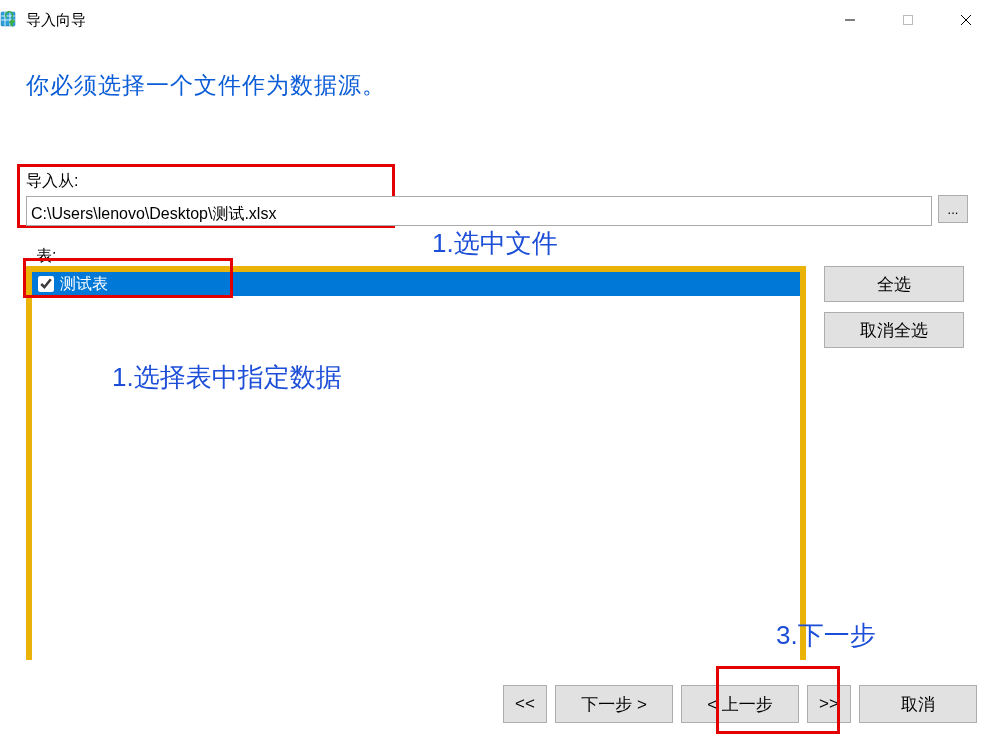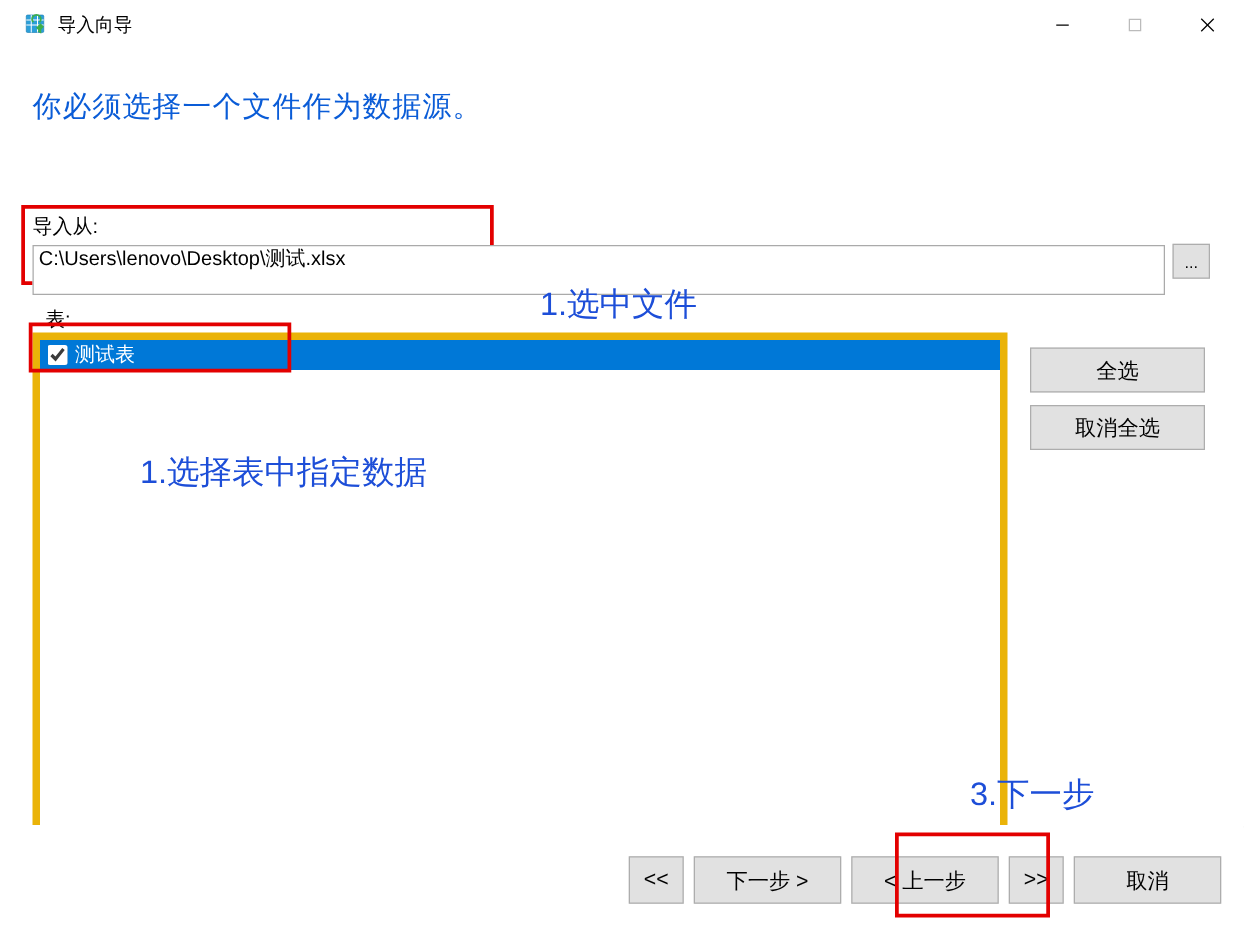--- a/index.html
+++ b/index.html
@@ -11,21 +11,21 @@
     background: #ffffff;
     position: relative;
     overflow: hidden;
   }
 
   
   .titlebar {
     height: 40px;
     display: flex;
     align-items: center;
-    padding-left: 20px;
+    padding-left: 0;
     background: #ffffff;
     position: relative;
   }
   .titlebar .app-icon {
     width: 20px; height: 20px;
     display: inline-flex;
     align-items: center;
     justify-content: center;
   }
   .titlebar .title {
@@ -80,27 +80,27 @@
     position: absolute;
     left: 26px;
     top: 131px;
     font-size: 16px;
   }
   .importfrom-field {
     position: absolute;
     left: 26px;
     top: 156px;
     width: 906px;
-    height: 40px;
+    height: 30px;
     border: 1px solid #aaa;
     padding: 0 4px;
     font-size: 16px;
     background: #fff;
     display: flex;
-    align-items: flex-start;
+    align-items: flex-end;
     overflow: hidden;
     white-space: nowrap;
   }
   .browse-btn {
     position: absolute;
     left: 938px;
     top: 155px;
     width: 30px;
     height: 28px;
     background: #e1e1e1;
@@ -159,21 +159,20 @@
     position: absolute;
     width: 140px;
     height: 36px;
     background: #e1e1e1;
     border: 1px solid #adadad;
     display: flex;
     align-items: center;
     justify-content: center;
     font-size: 17px;
     cursor: pointer;
-    margin-top: 12px;
   }
   .side-btn.selectall { left: 824px; top: 226px; }
   .side-btn.deselectall { left: 824px; top: 272px; }
 
   .annotation {
     color: #1d4ed8;
     font-size: 26px;
     position: absolute;
     font-weight: 400;
     white-space: nowrap;

